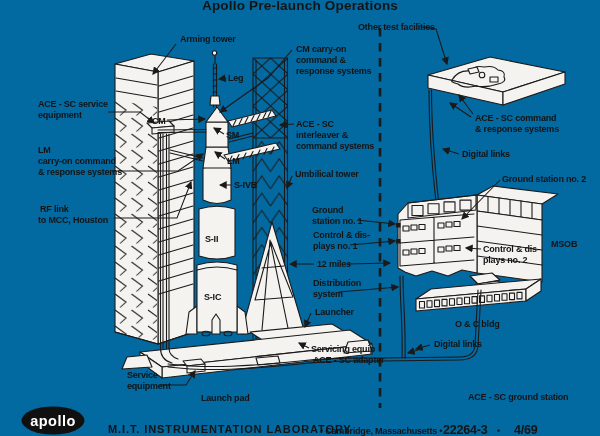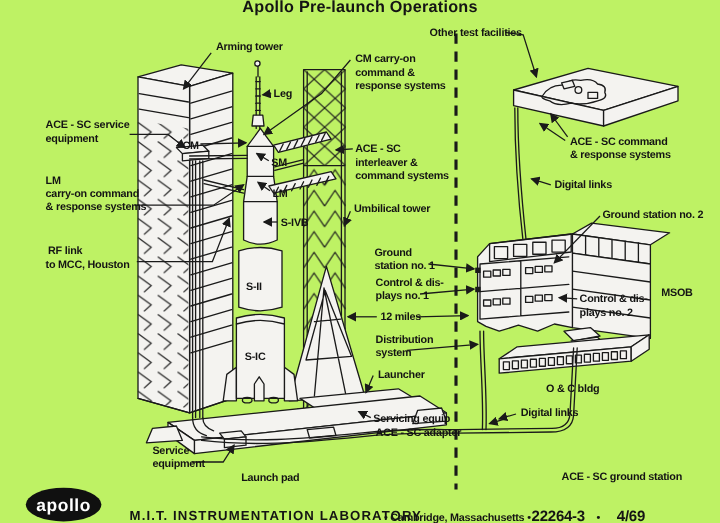--- a/index.html
+++ b/index.html
@@ -1,16 +1,16 @@
 <!DOCTYPE html>
 <html><head>
 <meta charset="utf-8">
 <style>
   html,body{margin:0;padding:0;background:#e9e8e5;}
-  .page{position:relative;width:600px;height:436px;background:#bef264;overflow:hidden;}
+  .page{position:relative;width:600px;height:436px;background:#0369a1;overflow:hidden;}
   svg{display:block;}
   .ln{stroke:#1a1a1a;stroke-width:1.1;fill:none;stroke-linecap:round;stroke-linejoin:round;}
   .fbg{fill:#f4f3f0;}
   .fink{fill:#1a1a1a;stroke:none;}
   .ldr{stroke:#1a1a1a;stroke-width:1.05;fill:none;}
   text{font:bold 9px "Liberation Sans", sans-serif;fill:#141414;letter-spacing:-0.2px;}
   .t-title{font:bold 13.5px "Liberation Sans", sans-serif;letter-spacing:0.2px;}
   .t-org{font:bold 11px "Liberation Sans", sans-serif;letter-spacing:0.9px;}
   .t-loc{font:bold 9px "Liberation Sans", sans-serif;}
   .t-doc{font:bold 12.5px "Liberation Sans", sans-serif;}

